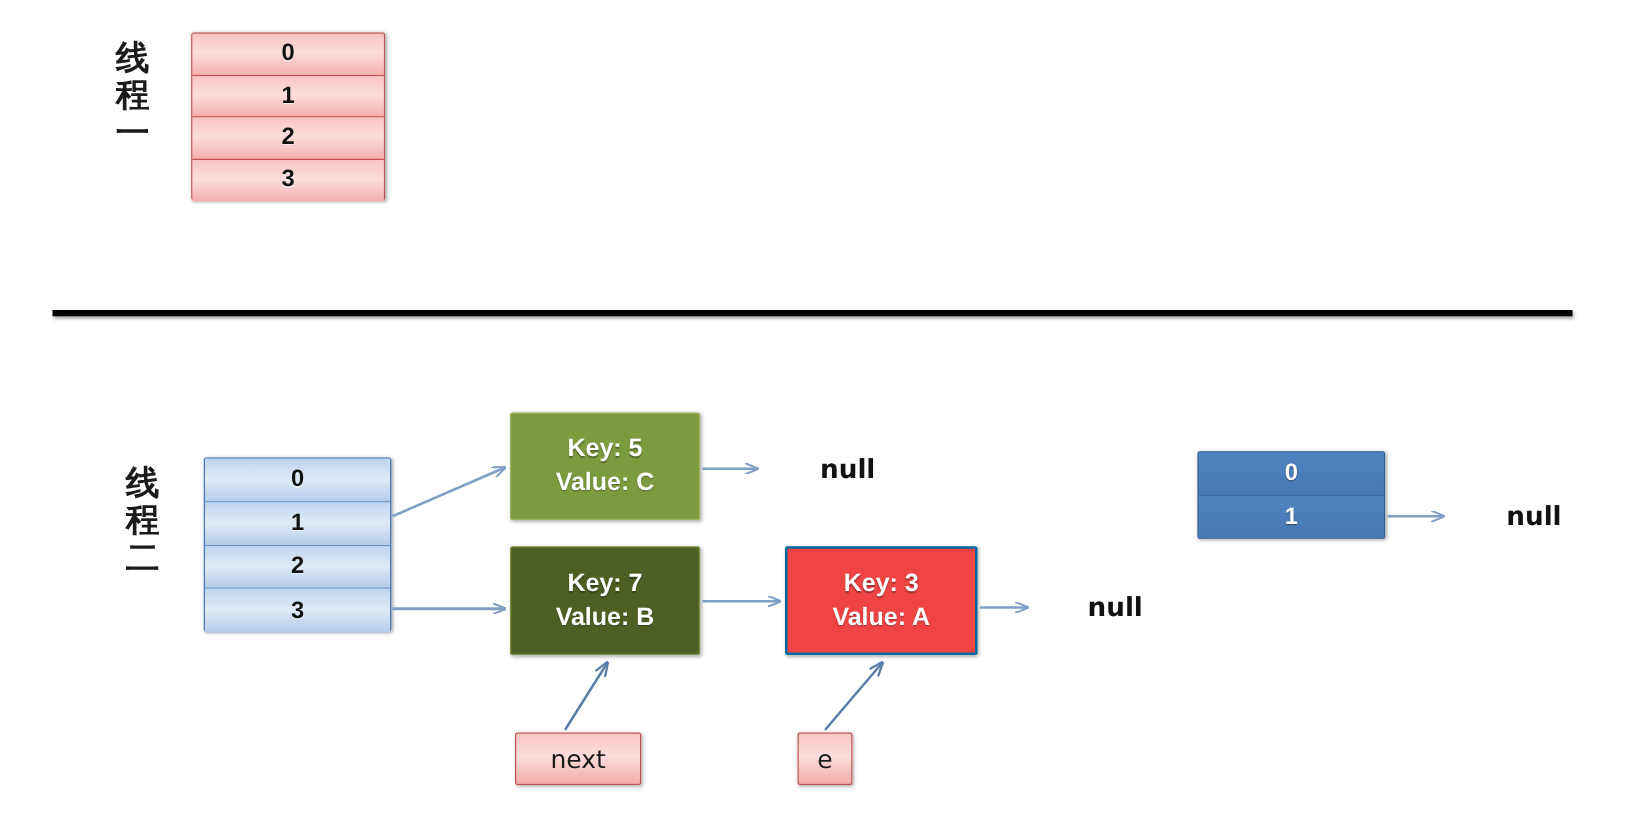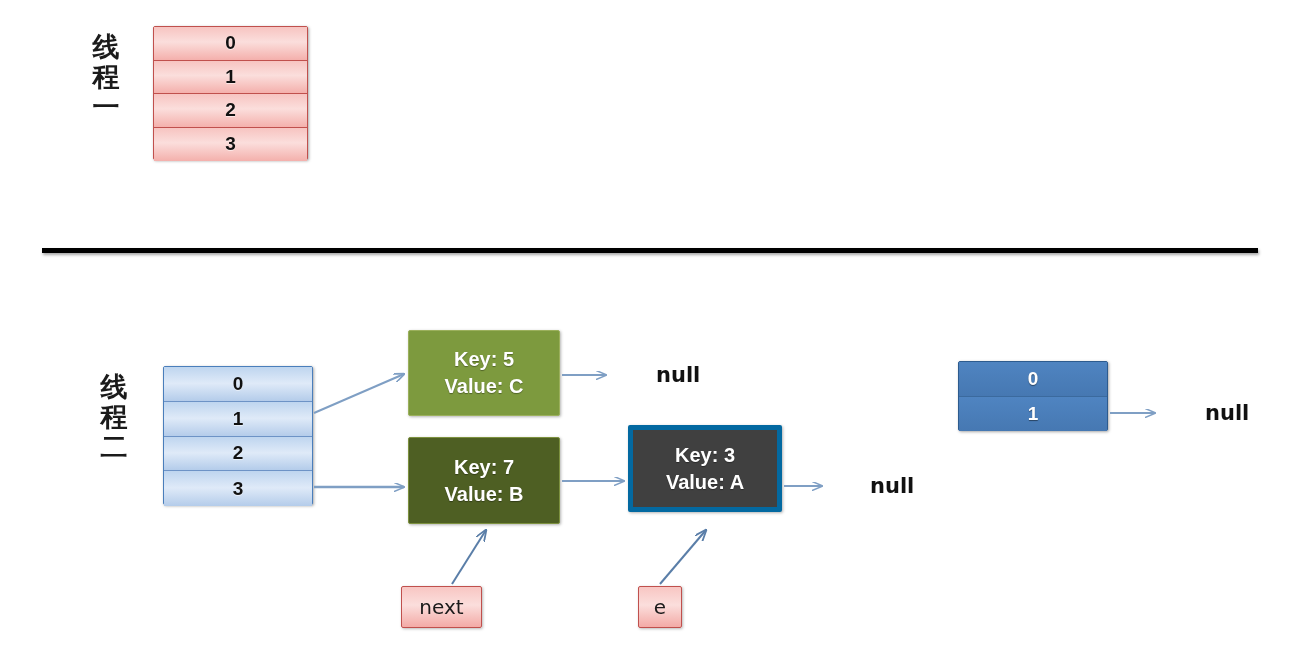--- a/index.html
+++ b/index.html
@@ -132,24 +132,24 @@
     background: #7d9a3e;
     border: 1px solid #9bb05c;
   }
   .node.dark {
     left: 408px; top: 437px;
     width: 152px; height: 87px;
     background: #4e5f23;
     border: 1px solid #7d913f;
   }
   .node.light {
-    left: 628px; top: 425px;
+    left: 628px; top: 437px;
     width: 154px; height: 87px;
-    background: #404040;
-    border: 5px solid #0369a1;
+    background: #ef4444;
+    border: 2px solid #0369a1;
   }
 
   
   .nullbl {
     position: absolute;
     font-size: 21px;
     font-weight: bold;
     color: #111111;
     font-family: "DejaVu Sans", sans-serif;
     margin-left: 42px;
@@ -163,21 +163,21 @@
     border-radius: 2px;
     background: linear-gradient(to bottom, #f8c6c3 0%, #fbdedc 45%, #f3aaa6 100%);
     display: flex;
     align-items: center;
     justify-content: center;
     font-size: 20px;
     color: #1b1b1b;
     box-shadow: 1px 1px 3px rgba(0,0,0,0.28);
     font-family: "DejaVu Sans", sans-serif;
   }
-  .pbox.next { left: 401px; top: 586px; width: 81px; height: 42px; }
+  .pbox.next { left: 412px; top: 586px; width: 101px; height: 42px; }
   .pbox.e    { left: 638px; top: 586px; width: 44px; height: 42px; }
 
   
   .divider {
     position: absolute;
     left: 42px; top: 248px;
     width: 1216px; height: 5px;
     background: #000000;
     box-shadow: 1px 2px 3px rgba(0,0,0,0.35);
   }

